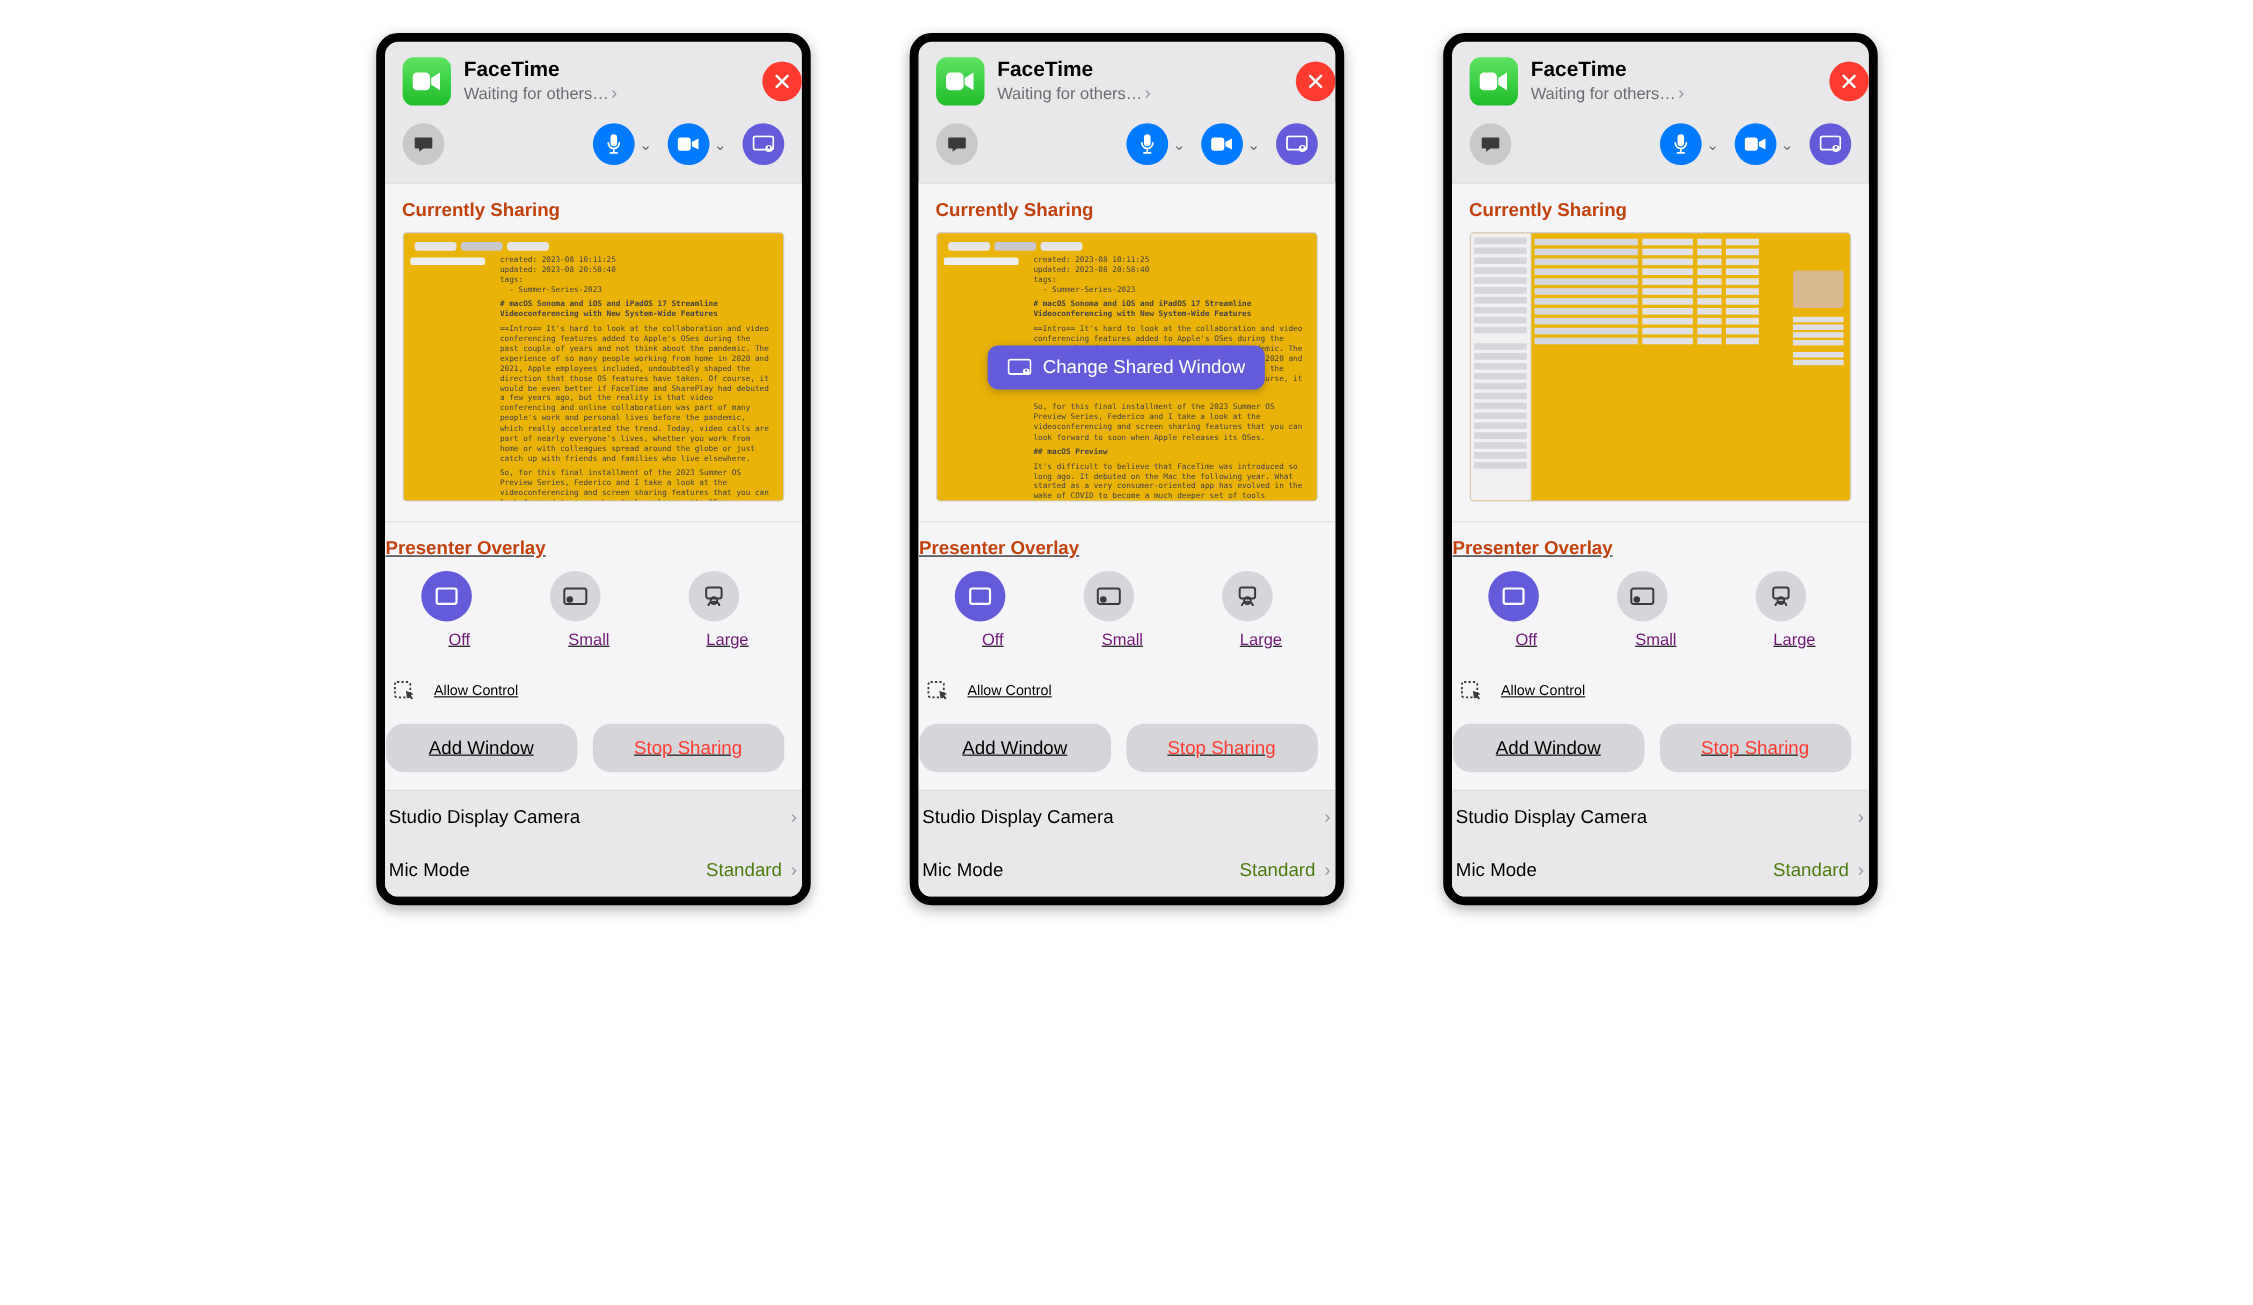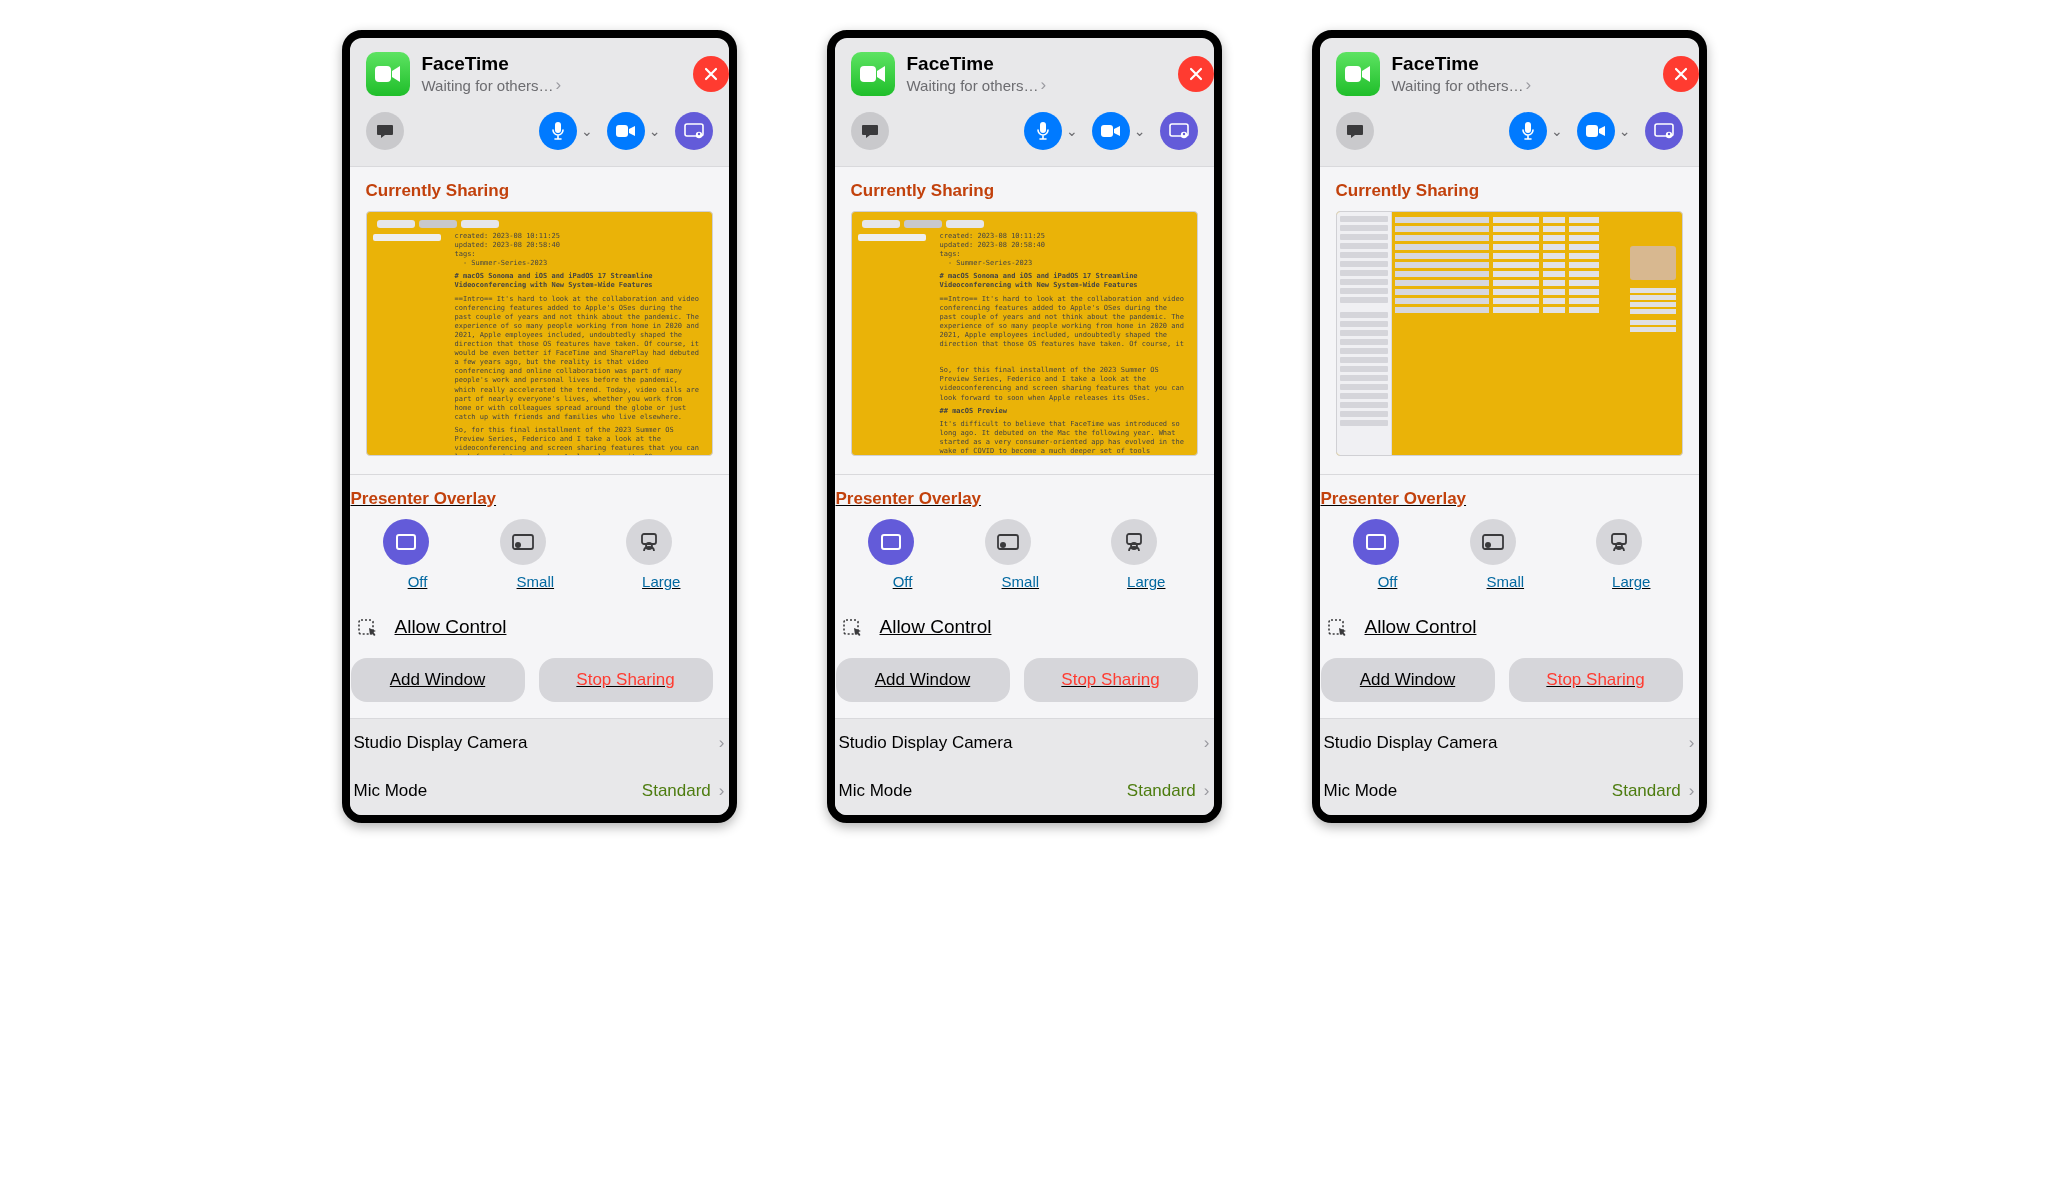--- a/index.html
+++ b/index.html
@@ -105,27 +105,27 @@
   .po-section { background:#f5f5f7; padding: 14px 16px 16px 1px; border-bottom:1px solid #d9d9dc;text-decoration:underline;}
   .po-row { display:flex; justify-content:space-around; margin-top:8px; margin-bottom:4px;}
   .po-item { display:flex; flex-direction:column; align-items:center; gap:8px;}
   .po-circ {
     width:46px; height:46px; border-radius:50%;
     display:flex;align-items:center;justify-content:center;
     cursor:pointer;
   }
   .po-off { background:#635bd9; }
   .po-grey { background:#d6d6da; }
-  .po-label { font-size:15px; color:#0369a1;margin-left:24px; }
+  .po-label { font-size:15px; color:#701a75;margin-left:24px; }
   .allow-row {
     display:flex; align-items:center; gap:14px; padding: 14px 4px 4px 4px; margin-top:10px;
     cursor:pointer;
   }
   .allow-icon { width:26px; height:26px; display:flex;align-items:center;justify-content:center;}
-  .allow-label { font-size:19px; color:#000;}
+  .allow-label { font-size:13px; color:#000;}
   .btn-row { display:flex; gap:14px; margin-top:14px;}
   .big-btn {
     flex:1; background:#d6d6da; border-radius:16px; text-align:center;
     padding: 12px 0; font-size:17px; cursor:pointer;
   }
   .big-btn.red { color:#ff3b30; font-weight:500;}
   
   .bottom { background:#e8e8ea; }
   .brow {
     display:flex; align-items:center; justify-content:space-between;
@@ -347,20 +347,28 @@
           </div>
         <div class="preview-text">
           <p>created: 2023-08 10:11:25<br>updated: 2023-08 20:58:40<br>tags:<br>&nbsp;&nbsp;- Summer-Series-2023</p>
           <p><b># macOS Sonoma and iOS and iPadOS 17 Streamline Videoconferencing with New System-Wide Features</b></p>
           <p>==Intro== It's hard to look at the collaboration and video conferencing features added to Apple's OSes during the past couple of years and not think about the pandemic. The experience of so many people working from home in 2020 and 2021, Apple employees included, undoubtedly shaped the direction that those OS features have taken. Of course, it</p>
           <p>&nbsp;</p>
           <p>So, for this final installment of the 2023 Summer OS Preview Series, Federico and I take a look at the videoconferencing and screen sharing features that you can look forward to soon when Apple releases its OSes.</p>
           <p><b>## macOS Preview</b></p>
           <p>It's difficult to believe that FaceTime was introduced so long ago. It debuted on the Mac the following year. What started as a very consumer-oriented app has evolved in the wake of COVID to become a much deeper set of tools encompassing both use cases and embracing cross-platform support via the web. With Sonoma, that evolution continues with improvements to screen</p>
         </div>
+      </div>
+      <div class="change-pill">
+        <svg width="22" height="16" viewBox="0 0 22 16">
+            <rect x="1" y="1" width="20" height="13" rx="2" fill="none" stroke="#fff" stroke-width="1.6"></rect>
+            <circle cx="17" cy="12" r="3" fill="#fff"></circle>
+            <circle cx="17" cy="11" r="1" fill="#635bd9"></circle>
+          </svg>
+        <span>Change Shared Window</span>
       </div>
     </div>
   </div>
 
   <div class="po-section">
     <div class="section-title">Presenter Overlay</div>
     <div class="po-row">
       <div class="po-item">
         <div class="po-circ po-off">
             <svg width="22" height="18" viewBox="0 0 22 18">

